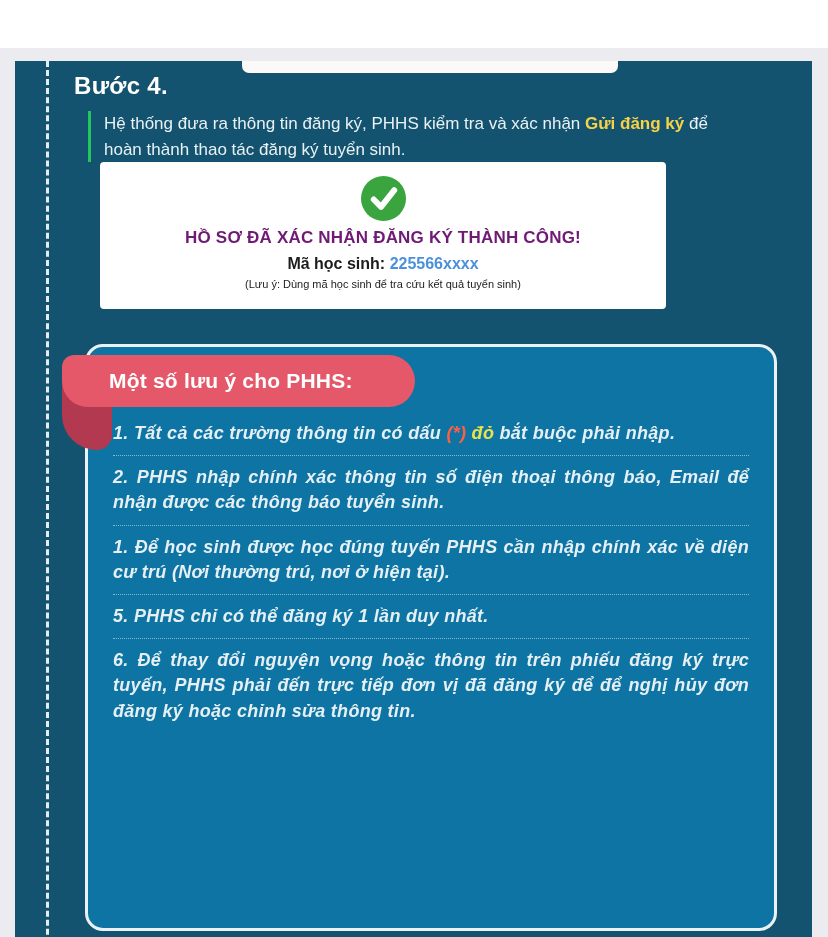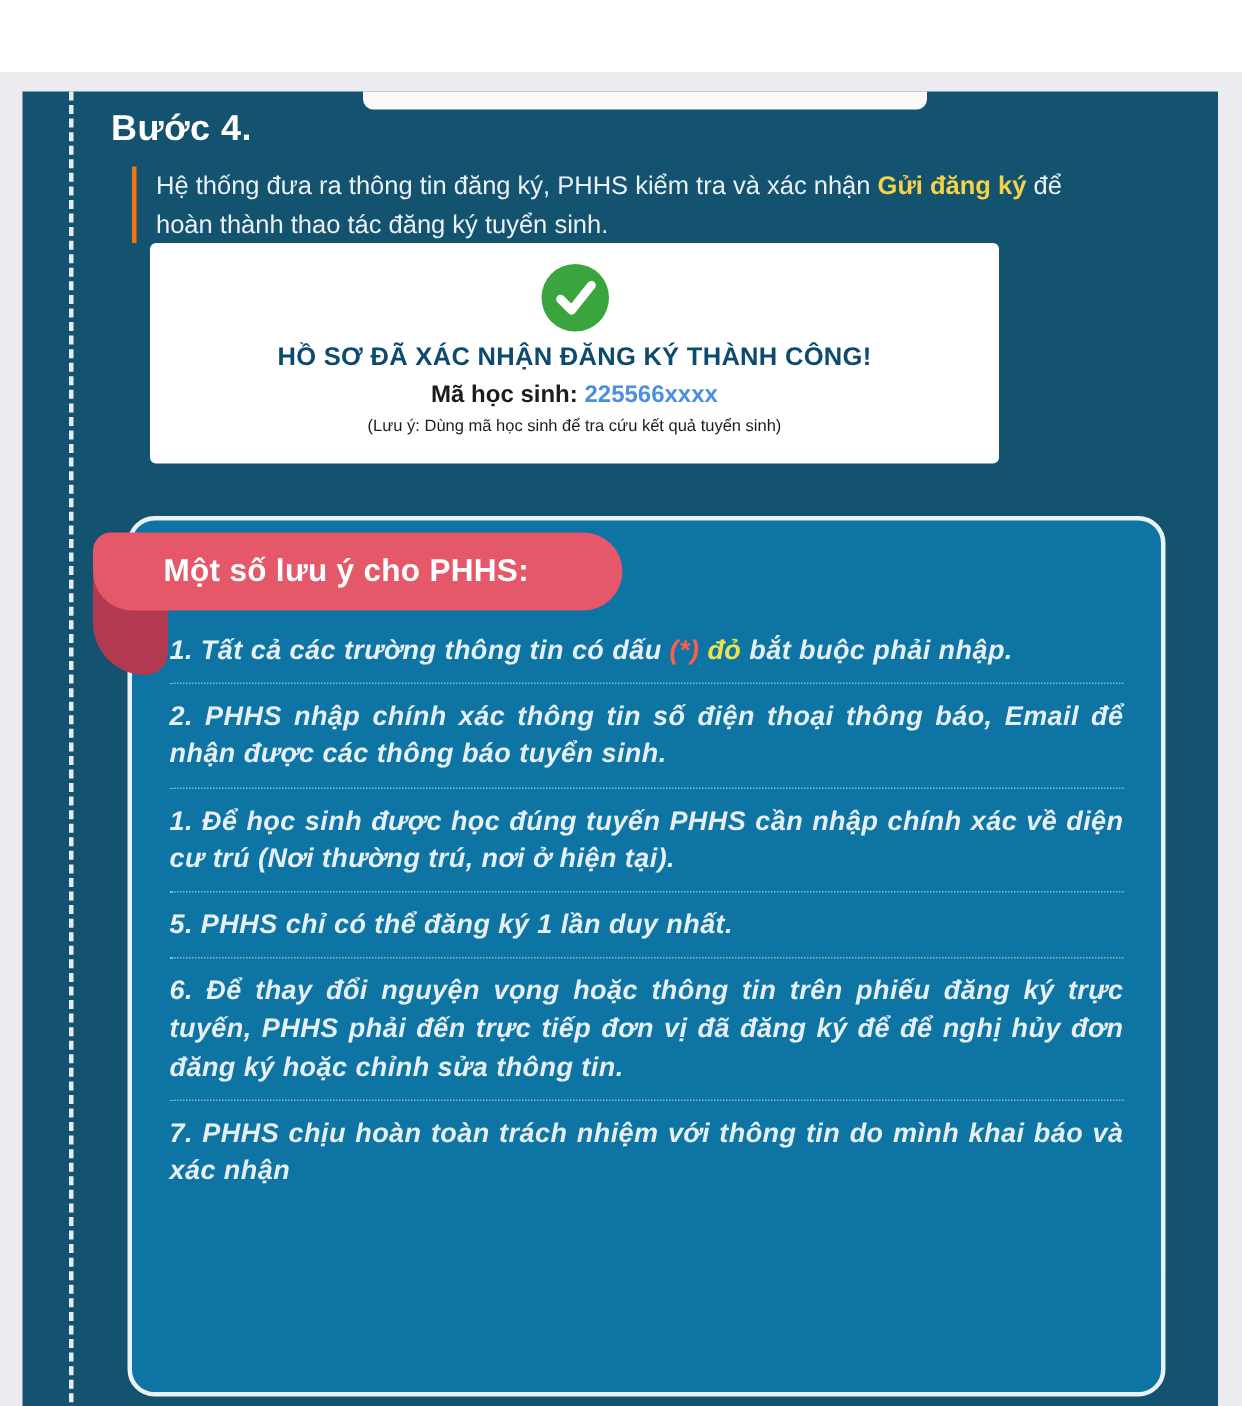--- a/index.html
+++ b/index.html
@@ -2,25 +2,25 @@
 <html><head>
 <meta charset="utf-8">
 <style>
   html,body{margin:0;padding:0;}
   body{font-family:"Liberation Sans","DejaVu Sans",sans-serif;}
   .page{position:relative;width:828px;height:937px;background:#ecebf0;overflow:hidden;margin-top:48px;}
   .panel{position:absolute;left:15px;top:13px;width:797px;height:924px;background:#14536f;}
   .top-white-bar{position:absolute;left:242px;top:13px;width:376px;height:12px;background:#fbfaf8;border-radius:0 0 7px 7px;}
   .dashed-line{position:absolute;left:46px;top:13px;height:910px;width:0;border-left:3px dashed #f2f6f8;opacity:.95;}
   .step-title{position:absolute;left:74px;top:24px;font-size:24px;font-weight:bold;color:#ffffff;letter-spacing:.3px;}
-  .intro{position:absolute;left:88px;top:63px;width:640px;border-left:3px solid #f97316;padding-left:13px;font-size:17px;line-height:1.5;color:#e9f1f4;}
+  .intro{position:absolute;left:88px;top:63px;width:640px;border-left:3px solid #22c55e;padding-left:13px;font-size:17px;line-height:1.5;color:#e9f1f4;}
   .intro .hl{color:#f5d348;font-weight:bold;}
   .success-card{position:absolute;left:100px;top:114px;width:566px;height:147px;background:#ffffff;border-radius:4px;text-align:center;box-sizing:border-box;padding-top:13px;}
   .check-wrap{width:47px;height:47px;margin:0 auto;}
-  .card-title{color:#0c4a6e;font-weight:bold;font-size:17px;margin-top:6px;letter-spacing:.2px;}
+  .card-title{color:#701a75;font-weight:bold;font-size:17px;margin-top:6px;letter-spacing:.2px;}
   .code-line{font-size:16px;color:#1c1c1c;margin-top:7px;font-weight:bold;}
   .code-line .code-value{color:#4b90dc;font-weight:bold;}
   .card-note{font-size:11px;color:#1c1c1c;margin-top:5px;}
   .notes-box{position:absolute;left:85px;top:296px;width:692px;height:587px;border:3px solid #ebf2f5;border-radius:18px;background:#0d74a3;box-sizing:border-box;}
   .ribbon-fold{position:absolute;left:62px;top:330px;width:50px;height:72px;background:#b23950;border-radius:10px 0 20px 46px;z-index:2;}
   .ribbon{position:absolute;left:62px;top:307px;width:353px;height:52px;background:#e4586a;border-radius:12px 26px 26px 26px;color:#ffffff;font-weight:bold;font-size:21px;line-height:51px;padding-left:47px;box-sizing:border-box;z-index:3;letter-spacing:.2px;}
   .notes-list{position:absolute;left:113px;top:364px;width:636px;margin:0;padding:0;z-index:1;font-weight:bold;}
   .notes-list li{list-style:none;font-style:italic;font-size:18px;line-height:1.4;letter-spacing:.3px;color:#e6f0f4;text-align:justify;padding:9px 0;border-bottom:1px dotted rgba(255,255,255,.5);}
   .notes-list li:last-child{border-bottom:none;}
   .star{color:#ff5f47;}
@@ -60,17 +60,16 @@
   <div class="ribbon">Một số lưu ý cho PHHS:</div>
 
   <ul class="notes-list">
     <li>
       <span>1. Tất cả các trường thông tin có dấu </span><span class="star">(*)</span><span> </span><span class="red-word">đỏ</span><span> bắt buộc phải nhập.</span>
     </li>
     <li>2. PHHS nhập chính xác thông tin số điện thoại thông báo, Email để nhận được các thông báo tuyển sinh.</li>
     <li>1. Để học sinh được học đúng tuyến PHHS cần nhập chính xác về diện cư trú (Nơi thường trú, nơi ở hiện tại).</li>
     <li>5. PHHS chỉ có thể đăng ký 1 lần duy nhất.</li>
     <li>6. Để thay đổi nguyện vọng hoặc thông tin trên phiếu đăng ký trực tuyến, PHHS phải đến trực tiếp đơn vị đã đăng ký để để nghị hủy đơn đăng ký hoặc chỉnh sửa thông tin.</li>
-    <li>7. PHHS chịu hoàn toàn trách nhiệm với thông tin do mình khai báo và xác nhận</li>
   </ul>
 
   <div class="bottom-banner"></div>
 </div>
 
 </body></html>

